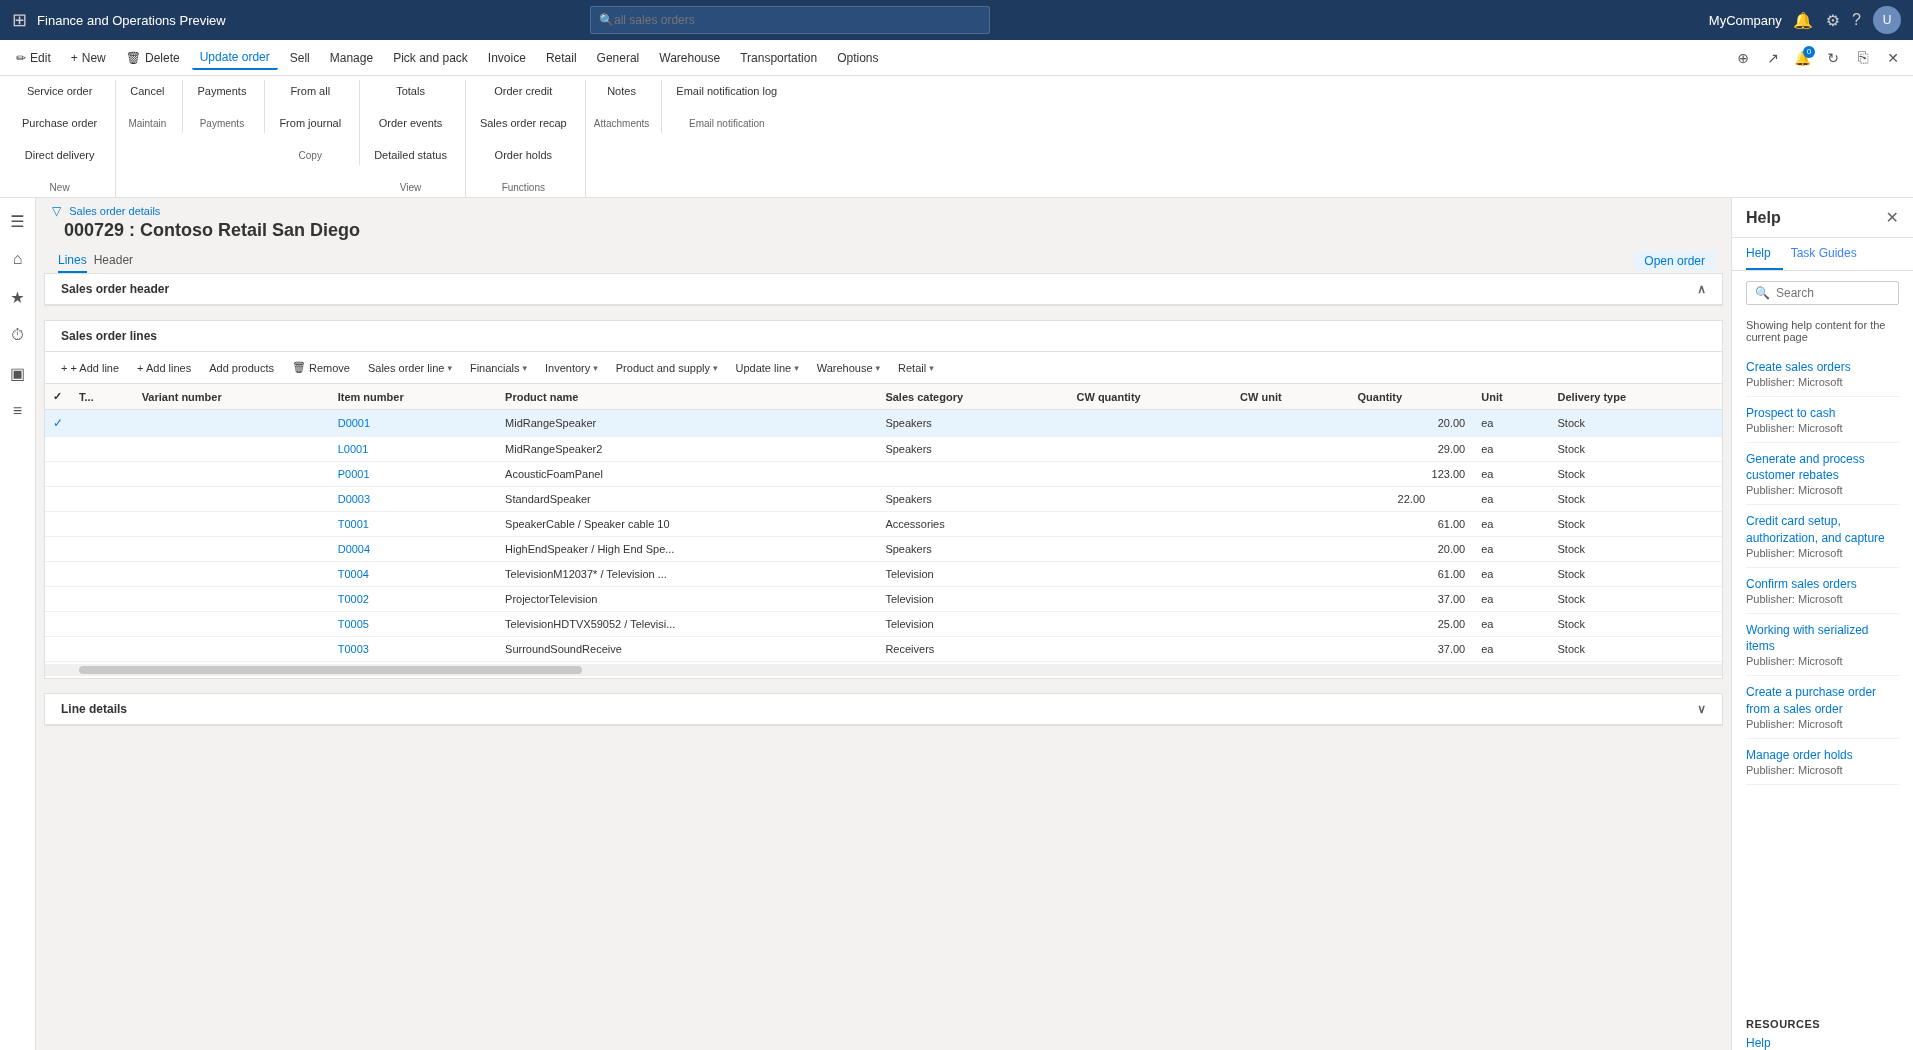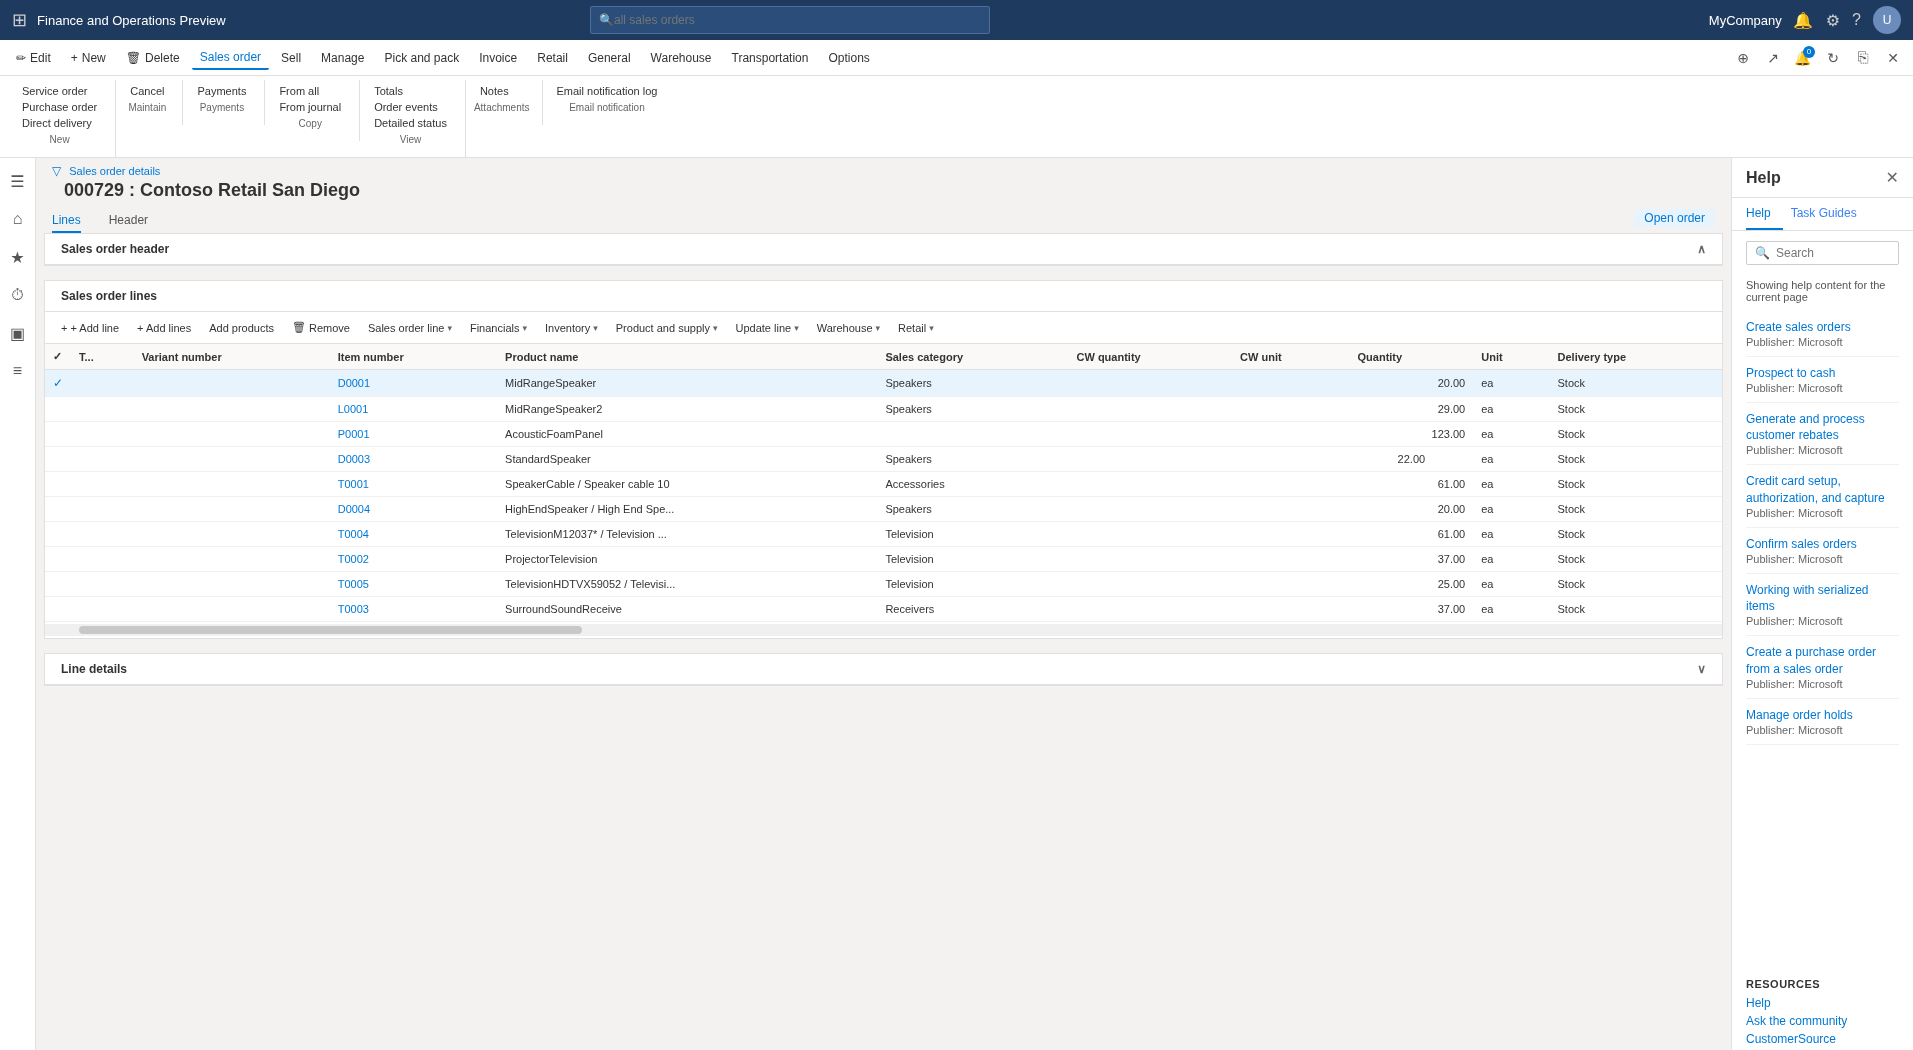--- a/index.html
+++ b/index.html
@@ -88,22 +88,23 @@
       background: #ffffff;
       border-bottom: 1px solid #e0e0e0;
       display: flex;
       align-items: flex-start;
       padding: 4px 8px 0 8px;
       min-height: 70px;
     }
     .ribbon-group {
       display: flex; flex-direction: column;
       border-right: 1px solid #e0e0e0;
-      padding: 4px 12px 12px 8px;
-      gap: 2px;
+      padding: 4px 12px 4px 8px;
+      gap: 18px;
+      align-items: center;
     }
     .ribbon-group:last-child { border-right: none; }
     .ribbon-group-label {
       font-size: 10px; color: #666; text-align: center; margin-top: 2px;
     }
     .ribbon-row { display: flex; align-items: center; gap: 2px; }
     .ribbon-btn-sm {
       display: flex; align-items: center; gap: 4px;
       padding: 1px 6px; font-size: 11px; color: #333;
       border: none; background: transparent; cursor: pointer;
@@ -126,22 +127,22 @@
     }
 
     
     .content-area {
       flex: 1; overflow: hidden; display: flex; flex-direction: column;
       background: #f3f2f1;
     }
     .details-breadcrumb { font-size: 11px; color: #0078d4; cursor: pointer; }
     .details-title { font-size: 18px; font-weight: 600; color: #333; padding: 2px 16px 8px; margin-left: 12px; }
     .details-tabs {
-      display: flex; align-items: flex-start; gap: 28px;
-      padding: 0 16px; background: #f3f2f1;
+      display: flex; align-items: center; gap: 7px;
+      padding: 0 16px; background: #f3f2f1; margin-left: 6px;
     }
     .details-tab {
       font-size: 12px; padding: 4px 0; cursor: pointer; color: #555;
       border-bottom: 2px solid transparent;
     }
     .details-tab.active { color: #0078d4; border-bottom: 2px solid #0078d4; }
     .open-order-badge {
       margin-left: auto;
       font-size: 12px; color: #0078d4; background: #e8f4fd;
       padding: 2px 10px; border-radius: 2px;
@@ -267,21 +268,21 @@
   </button>
   <button class="action-btn">
     <span>+</span>
     <span>New</span>
   </button>
   <button class="action-btn">
     <span>🗑</span>
     <span>Delete</span>
   </button>
   <button class="action-btn active">
-    <span>Sales order</span>
+    <span>Update order</span>
   </button>
   <button class="action-btn">
     <span>Sell</span>
   </button>
   <button class="action-btn">
     <span>Manage</span>
   </button>
   <button class="action-btn">
     <span>Pick and pack</span>
   </button>
@@ -361,20 +362,32 @@
     </div>
     <div class="ribbon-row">
       <button class="ribbon-btn-sm">Order events</button>
     </div>
     <div class="ribbon-row">
       <button class="ribbon-btn-sm">Detailed status</button>
     </div>
     <div class="ribbon-group-label">View</div>
   </div>
 
+  <div class="ribbon-group">
+    <div class="ribbon-row">
+      <button class="ribbon-btn-sm">Order credit</button>
+    </div>
+    <div class="ribbon-row">
+      <button class="ribbon-btn-sm">Sales order recap</button>
+    </div>
+    <div class="ribbon-row">
+      <button class="ribbon-btn-sm">Order holds</button>
+    </div>
+    <div class="ribbon-group-label">Functions</div>
+  </div>
 
   <div class="ribbon-group">
     <div class="ribbon-row">
       <button class="ribbon-btn-sm">Notes</button>
     </div>
     <div class="ribbon-group-label">Attachments</div>
   </div>
 
   <div class="ribbon-group">
     <div class="ribbon-row">

